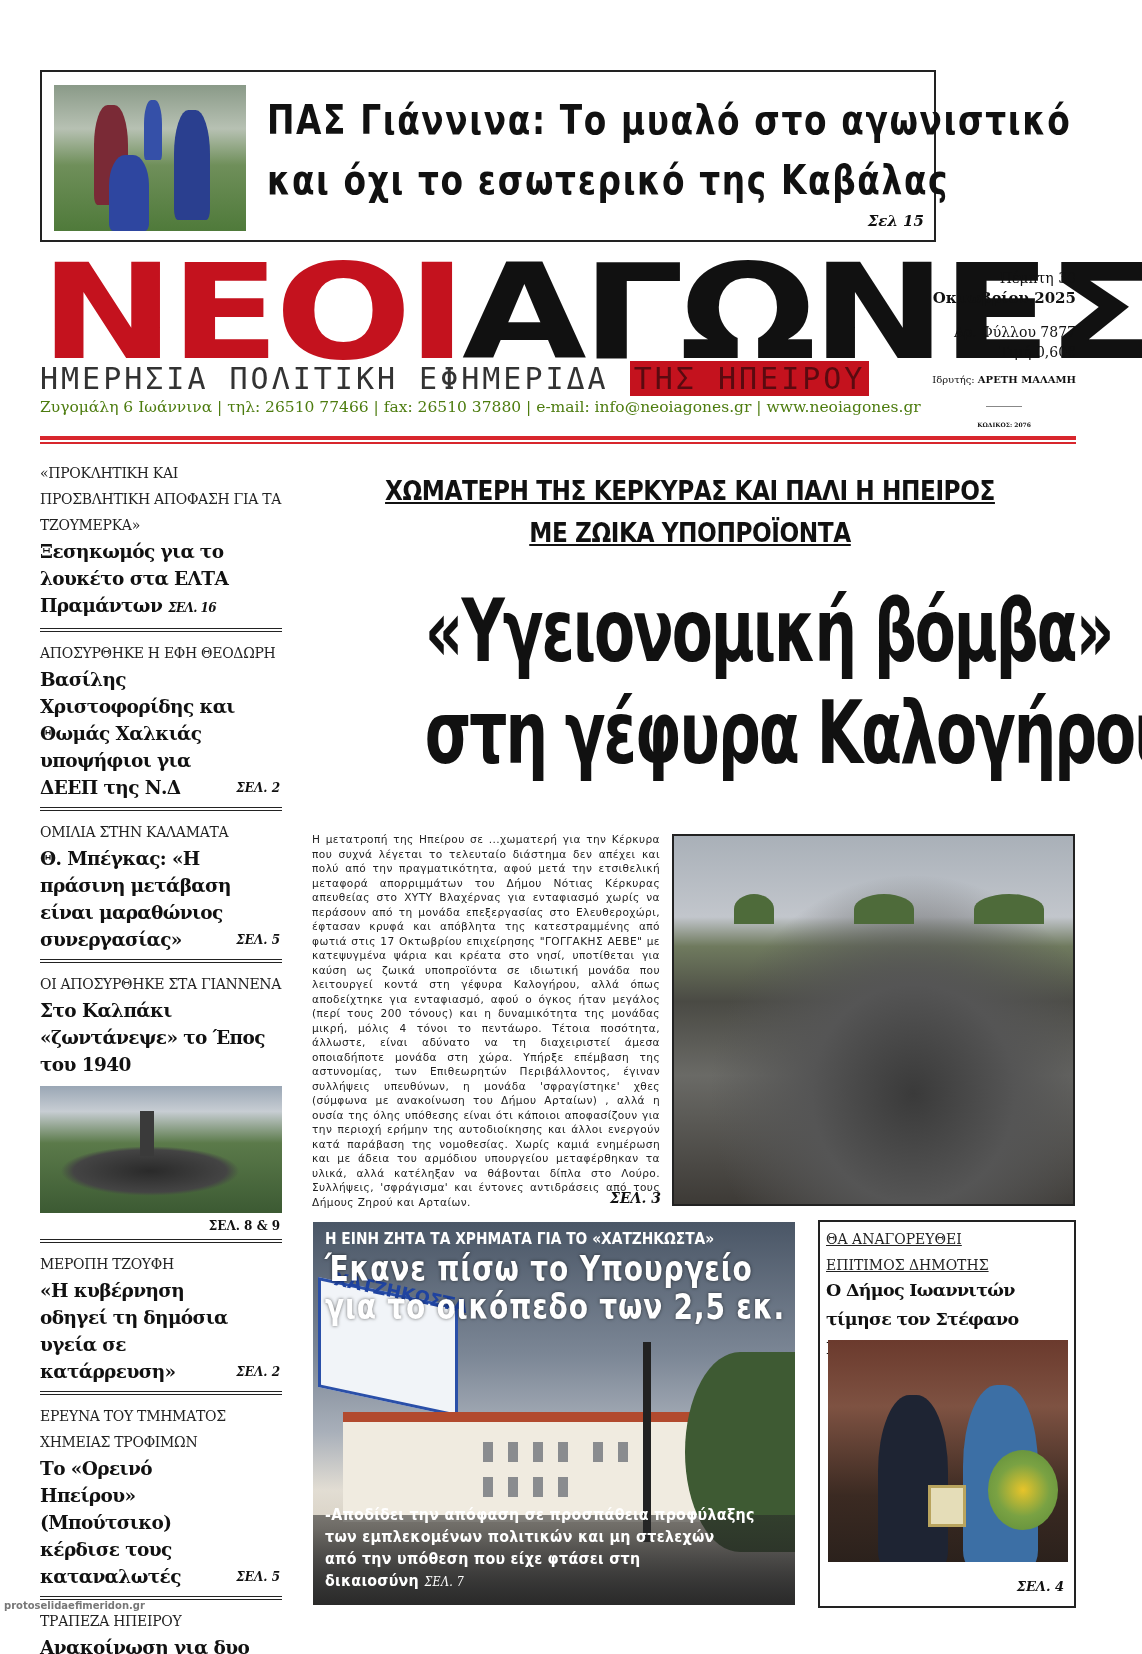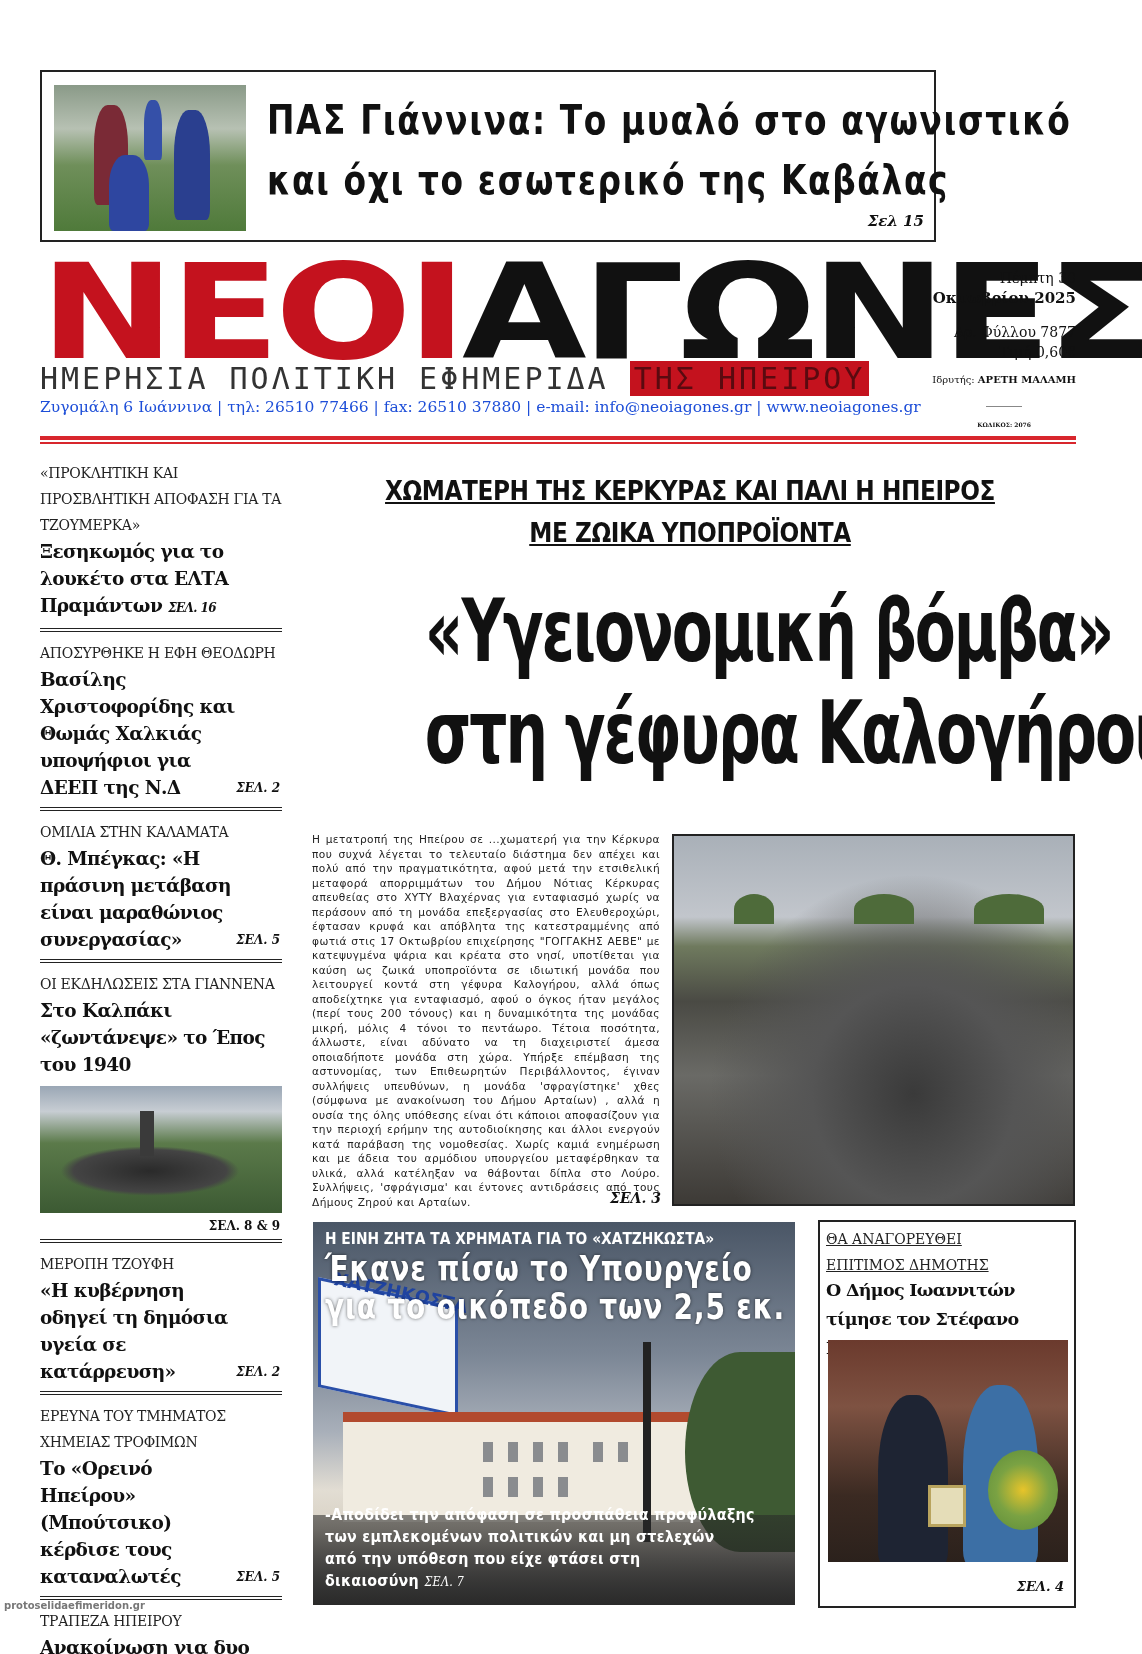--- a/index.html
+++ b/index.html
@@ -17,21 +17,21 @@
     font-size: 40px; line-height: 60px; letter-spacing: 2px; color: #111; transform: scaleX(0.82); transform-origin: left top; white-space: nowrap; }
   .teaser-page { right: 10px; bottom: 10px; font-family: "DejaVu Serif", serif; font-style: italic; font-weight: bold; font-size: 15px; }
 
   
   .logo { left: 40px; top: 258px; height: 108px; font-family: "DejaVu Sans", sans-serif; font-weight: bold;
     font-size: 132px; line-height: 108px; letter-spacing: -4px; white-space: nowrap; transform: scaleX(1.22) scaleY(1.0); transform-origin: left top; }
   .logo .red { color: #c4121e; }
   .logo .black { color: #111; }
   .subtitle { left: 40px; top: 366px; font-family: "DejaVu Sans Mono", monospace; font-size: 30px; letter-spacing: 3px; color: #333; white-space: nowrap; line-height: 26px; }
   .subtitle .red-box { background: #c4121e; color: #5a0a10; padding: 0 4px; }
-  .contact { left: 40px; top: 398px; font-family: "DejaVu Serif", serif; font-size: 15.5px; white-space: nowrap; color: #1d4ed8; }
+  .contact { left: 40px; top: 398px; font-family: "DejaVu Serif", serif; font-size: 15.5px; white-space: nowrap; color: #4d7c0f; }
 
   .issue { right: 66px; top: 268px; text-align: right; font-family: "DejaVu Serif", serif; }
   .issue .d1 { font-size: 14px; line-height: 20px; }
   .issue .d2 { font-size: 15px; font-weight: bold; line-height: 20px; }
   .issue .d3 { font-size: 14px; line-height: 20px; margin-top: 14px; }
   .issue .d4 { font-size: 14px; line-height: 20px; }
   .issue .d5 { font-size: 10px; line-height: 16px; margin-top: 10px; }
   .issue .d5 b { font-weight: bold; }
   .issue .code { font-size: 6px; font-weight: bold; margin-top: 10px; }
   .sig { display: inline-block; width: 36px; height: 10px; border-bottom: 1px solid #888; }
@@ -137,21 +137,21 @@
     <div class="kicker">ΑΠΟΣΥΡΘΗΚΕ Η ΕΦΗ ΘΕΟΔΩΡΗ</div>
     <div class="headline" style="width:200px;">Βασίλης Χριστοφορίδης και Θωμάς Χαλκιάς υποψήφιοι για ΔΕΕΠ της Ν.Δ</div>
     <div class="pg">ΣΕΛ. 2</div>
   </div>
   <div class="item dbl">
     <div class="kicker">ΟΜΙΛΙΑ ΣΤΗΝ ΚΑΛΑΜΑΤΑ</div>
     <div class="headline">Θ. Μπέγκας: «Η πράσινη μετάβαση είναι μαραθώνιος συνεργασίας»</div>
     <div class="pg">ΣΕΛ. 5</div>
   </div>
   <div class="item dbl">
-    <div class="kicker">ΟΙ ΕΚΔΗΛΩΣΕΙΣ ΣΤΑ ΓΙΑΝΝΕΝΑ</div>
+    <div class="kicker">ΟΙ ΑΠΟΣΥΡΘΗΚΕ ΣΤΑ ΓΙΑΝΝΕΝΑ</div>
     <div class="headline" style="width:225px;">Στο Καλπάκι «ζωντάνεψε» το Έπος του 1940</div>
     <div class="thumb">
         <div class="crowd"></div>
         <div class="mon"></div>
       </div>
     <div class="thumb-cap">ΣΕΛ. 8 &amp; 9</div>
   </div>
   <div class="item dbl">
     <div class="kicker">ΜΕΡΟΠΗ ΤΖΟΥΦΗ</div>
     <div class="headline" style="width:190px;">«Η κυβέρνηση οδηγεί τη δημόσια υγεία σε κατάρρευση»</div>

